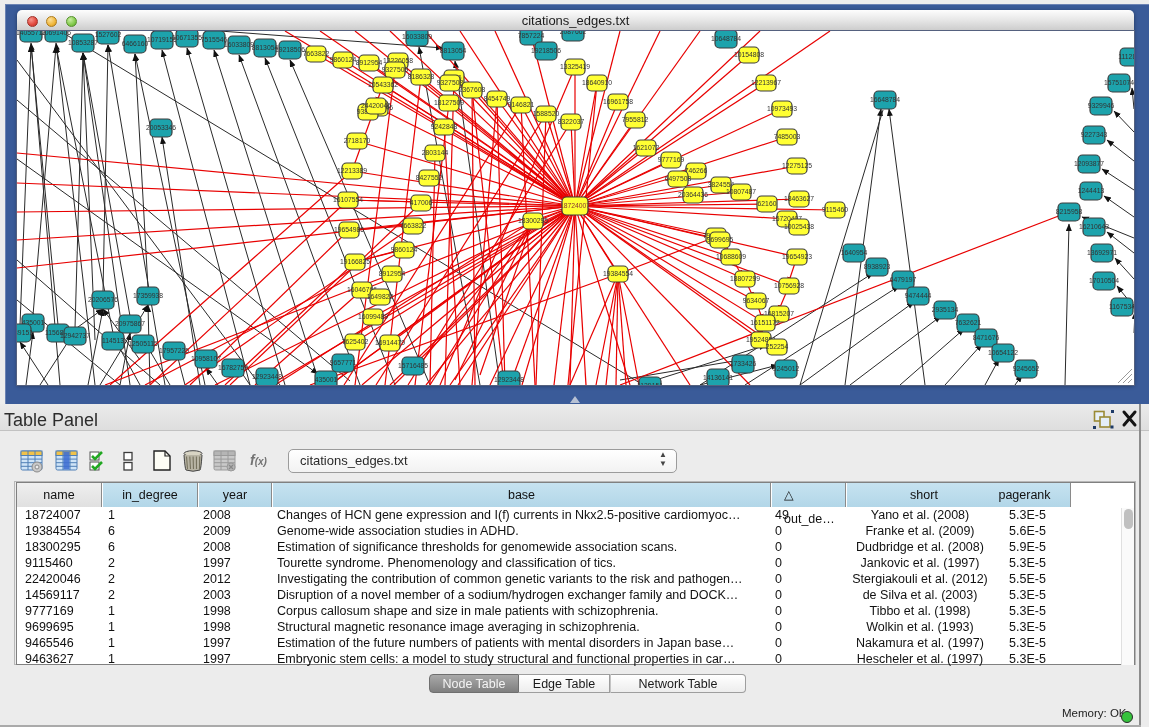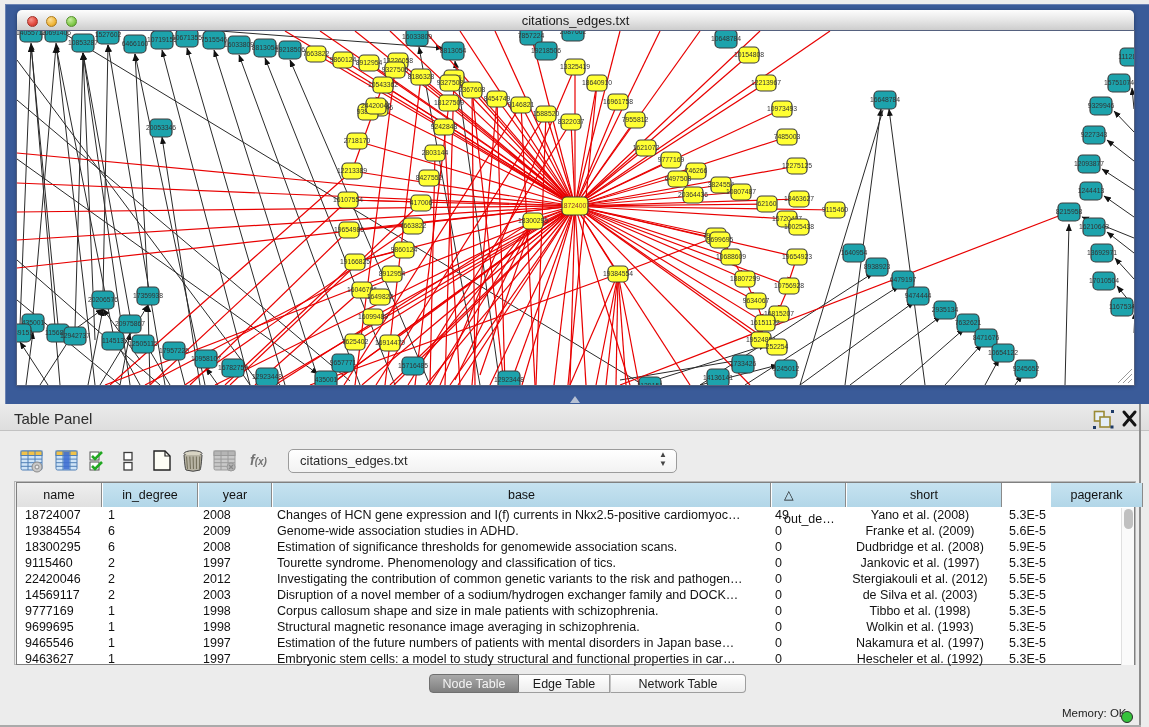--- a/index.html
+++ b/index.html
@@ -6,21 +6,21 @@
 #win{position:absolute;left:17px;top:10px;width:1117px;height:375px;border-radius:5px 5px 0 0;box-shadow:0 1px 4px rgba(0,0,0,.4)}
 #titlebar{position:absolute;left:0;top:0;width:100%;height:21px;border-radius:5px 5px 0 0;background:linear-gradient(#fdfdfd,#e9e9e9 45%,#cdcdcd);border-bottom:1px solid #6e6e6e;text-align:center;font-size:13px;color:#1c1c1c;line-height:21px}
 .tl{position:absolute;top:15.5px;width:11px;height:11px;border-radius:50%}
 #tl1{left:26.5px;background:radial-gradient(circle at 35% 30%,#f7958c,#e1483d 60%,#b8362c);border:.5px solid #a03028}
 #tl2{left:46px;background:radial-gradient(circle at 35% 30%,#fbdf9a,#f0b73b 60%,#cf921f);border:.5px solid #ad7a1a}
 #tl3{left:65.5px;background:radial-gradient(circle at 35% 30%,#c8eda2,#82ca4b 60%,#5da232);border:.5px solid #55902c}
 #gwhite{position:absolute;left:17px;top:31px;width:1117px;height:354px;background:#fff;overflow:hidden;outline:1px solid #55617f}
 #divider{position:absolute;left:0;top:404px;width:1149px;height:323px;background:#ececec}
 #handle{position:absolute;left:570px;top:396px;width:0;height:0;border-left:5px solid transparent;border-right:5px solid transparent;border-bottom:7px solid #b7c1d4}
 #tpbar{position:absolute;left:0;top:404px;width:1149px;height:27px;background:linear-gradient(#ebebeb,#dedede);border-bottom:1px solid #c2c2c2}
-#tpbar .t{position:absolute;left:14px;top:6px;font-size:15px;color:#2c2c2c}
+#tpbar .t{position:absolute;left:4px;top:6px;font-size:18px;color:#2c2c2c}
 #rborder{position:absolute;left:1139px;top:404px;width:2px;height:323px;background:#8c8c8c}
 #bborder{position:absolute;left:0px;top:725px;width:1141px;height:2px;background:#aaa}
 #combo{position:absolute;left:288px;top:449px;width:389px;height:24px;background:linear-gradient(#ffffff,#f2f2f2);border:1px solid #9b9b9b;border-radius:5px;font-size:13px;color:#2a2a2a;line-height:22px;padding-left:11px}
 #combo .st{position:absolute;right:9px;top:0px;font-size:8px;color:#444;line-height:9px;text-align:center}
 #tablebox{position:absolute;left:14px;top:481px;width:1122px;height:184px;border:1px solid #b8b8b8}
 #tablein{position:absolute;left:1px;top:0px;width:1119px;height:183px;border:1px solid #808080;background:#fff}
 #thead{position:absolute;left:0;top:0;width:1117px;height:24px;font-size:12.5px;color:#111}
 .th{position:absolute;top:0;height:24px;background:linear-gradient(#c6e2f0,#b2d6e8);border-right:1px solid #8a8a8a;text-align:center;line-height:24px}
 .th0{background:linear-gradient(#efefef,#e0e0e0)}
 #tbody{position:absolute;left:0;top:24px;width:1117px;height:158px;font-size:12.5px;color:#111}
@@ -608,21 +608,21 @@
 <div id="combo">citations_edges.txt<span class="st">▲<br>▼</span></div>
 <div id="tablebox">
     <div id="tablein">
   <div id="thead">
     <span class="th th0" style="left:0;width:85px">name</span>
     <span class="th" style="left:86px;width:95px">in_degree</span>
     <span class="th" style="left:182px;width:73px">year</span>
     <span class="th" style="left:256px;width:498px">base</span>
     <span class="th" style="left:755px;width:74px;text-align:left;padding-left:12px">△ out_de…</span>
     <span class="th" style="left:830px;width:155px">short</span>
-    <span class="th" style="left:1034px;width:92px">pagerank</span>
+    <span class="th" style="left:962px;width:92px">pagerank</span>
   </div>
   <div id="tbody">
 <div class="tr">
           <span class="c c0">18724007</span>
           <span class="c c1">1</span>
           <span class="c c2">2008</span>
           <span class="c c3">Changes of HCN gene expression and I(f) currents in Nkx2.5-positive cardiomyoc…</span>
           <span class="c c4">49</span>
           <span class="c c5">Yano et al. (2008)</span>
           <span class="c c6">5.3E-5</span>
@@ -698,21 +698,21 @@
           <span class="c c4">0</span>
           <span class="c c5">Nakamura et al. (1997)</span>
           <span class="c c6">5.3E-5</span>
         </div>
 <div class="tr">
           <span class="c c0">9463627</span>
           <span class="c c1">1</span>
           <span class="c c2">1997</span>
           <span class="c c3">Embryonic stem cells: a model to study structural and functional properties in car…</span>
           <span class="c c4">0</span>
-          <span class="c c5">Hescheler et al. (1992)</span>
+          <span class="c c5">Hescheler et al. (1997)</span>
           <span class="c c6">5.3E-5</span>
         </div>
   </div>
   <div id="vsb">
         <div class="thumb"></div>
       </div>
 </div>
   </div>
 <div id="tabs">
   <span class="seg" id="seg1">Node Table</span>

